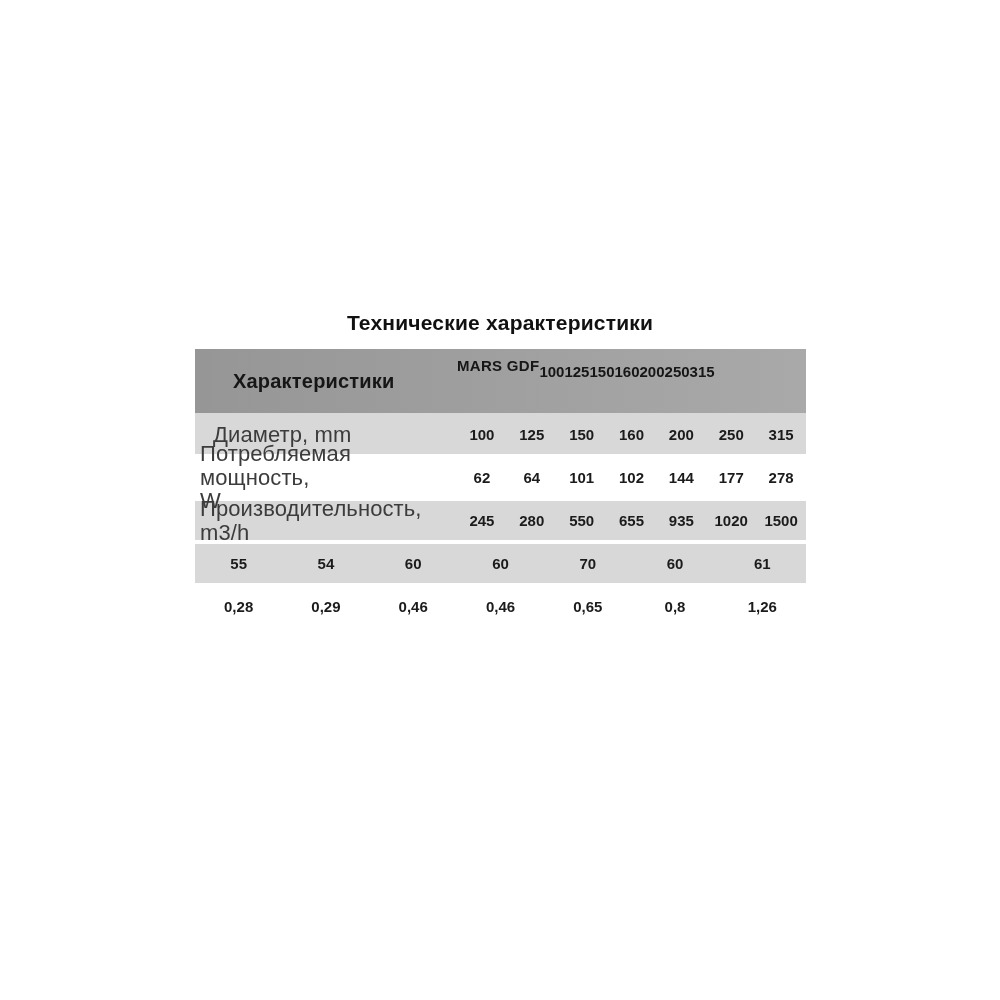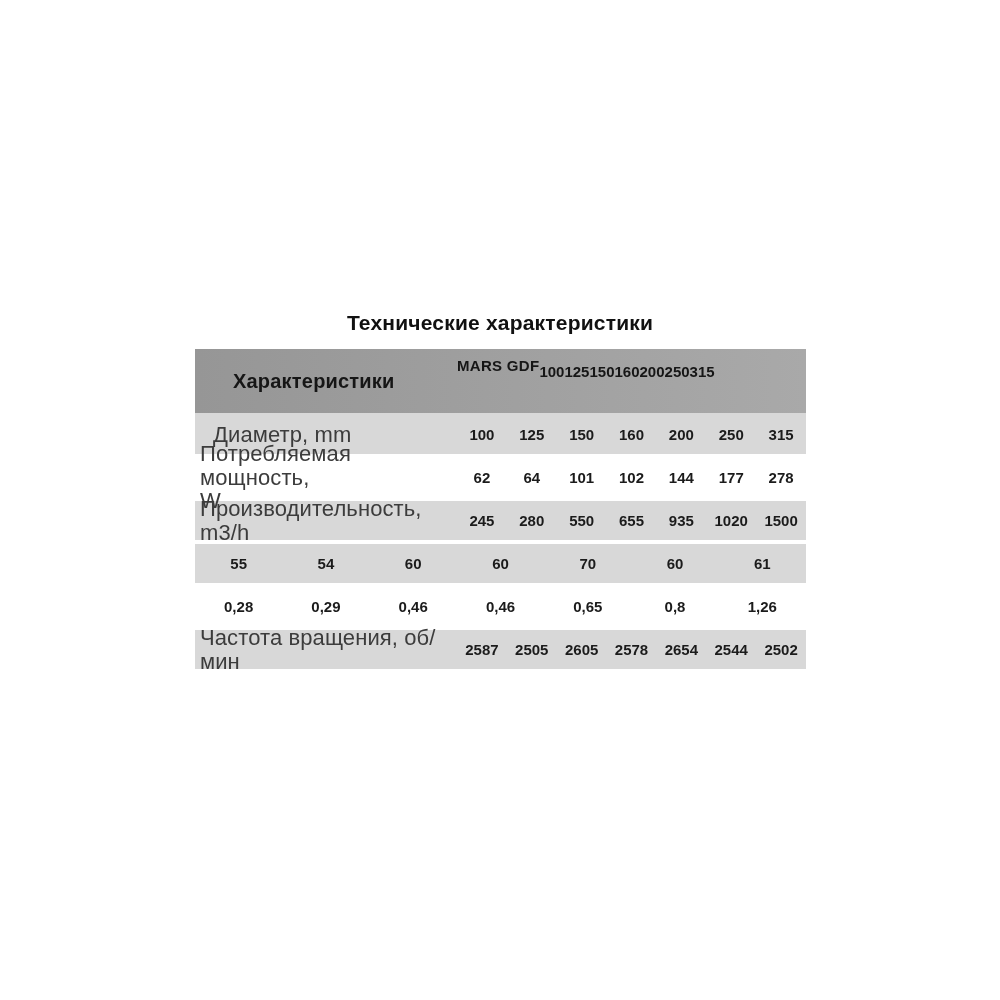--- a/index.html
+++ b/index.html
@@ -131,26 +131,16 @@
         </div>
         <div class="row">
           <div class="value-cell">0,28</div>
           <div class="value-cell">0,29</div>
           <div class="value-cell">0,46</div>
           <div class="value-cell">0,46</div>
           <div class="value-cell">0,65</div>
           <div class="value-cell">0,8</div>
           <div class="value-cell">1,26</div>
         </div>
-        <div class="row shaded">
-          <div class="row-label">Частота вращения, об/мин</div>
-          <div class="value-cell">2587</div>
-          <div class="value-cell">2505</div>
-          <div class="value-cell">2605</div>
-          <div class="value-cell">2578</div>
-          <div class="value-cell">2654</div>
-          <div class="value-cell">2544</div>
-          <div class="value-cell">2502</div>
-        </div>
       </div>
 
   </div>
 </div>
 
 </body></html>

